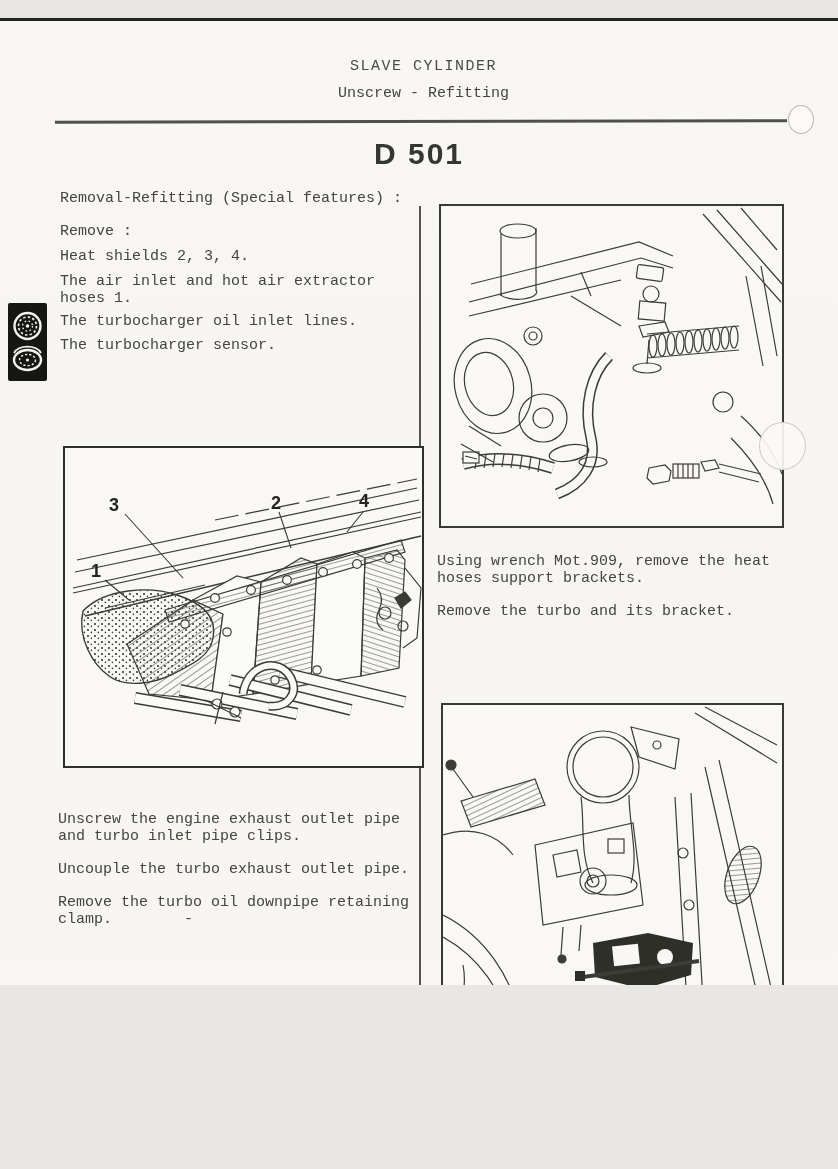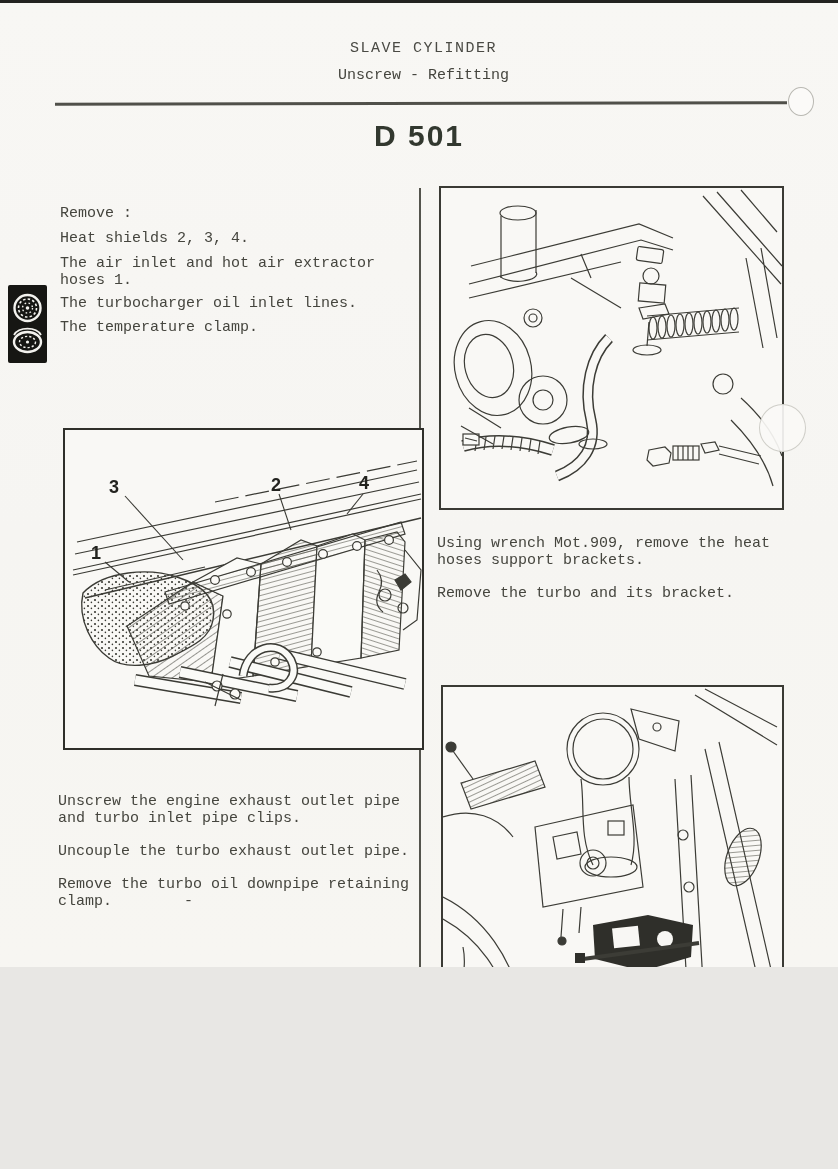--- a/index.html
+++ b/index.html
@@ -8,21 +8,21 @@
     --title-ink:#32382f;
     --rule:#50504a;
     --frame:#3a3a34;
     --sketch:#3b3b35;
     --tab-bg:#161613;
   }
   html,body{margin:0;padding:0;background:#e8e7e4;}
   .page{
     position:relative;
     width:838px;height:967px;
-    margin:0 auto;
+    margin:18px auto;
     background:linear-gradient(180deg,#f8f7f4 0%,#f6f5f2 55%,#f7f6f2 100%);
     overflow:hidden;
     font-family:"Liberation Mono","DejaVu Sans Mono",monospace;
     color:var(--ink);
   }
   .edge{position:absolute;left:0;width:838px;background:#232320;}
   .edge.top{top:0;height:3px;}
   .edge.bottom{top:1164px;height:5px;background:#2e2e2b;}
   .thin-bottom-line{position:absolute;left:8px;top:1160px;width:822px;height:1px;background:#94948e;}
   .tl{
@@ -67,26 +67,27 @@
 
   <div class="edge top"></div>
 
   <div class="tl hdr" style="left:350px;top:40px;">SLAVE CYLINDER</div>
   <div class="tl" style="left:338px;top:67px;">Unscrew - Refitting</div>
   <div class="rule top-rule"></div>
   <div class="hole h1"></div>
 
   <div class="doc-code">D 501</div>
 
+  <div class="tl" style="left:60px;top:172px;">Removal-Refitting (Special features) :</div>
   <div class="tl" style="left:60px;top:205px;">Remove :</div>
   <div class="tl" style="left:60px;top:230px;">Heat shields 2, 3, 4.</div>
   <div class="tl" style="left:60px;top:255px;">The air inlet and hot air extractor</div>
   <div class="tl" style="left:60px;top:272px;">hoses 1.</div>
   <div class="tl" style="left:60px;top:295px;">The turbocharger oil inlet lines.</div>
-  <div class="tl" style="left:60px;top:319px;">The temperature clamp.</div>
+  <div class="tl" style="left:60px;top:319px;">The turbocharger sensor.</div>
 
   <div class="section-tab">
     <svg width="39" height="78" viewBox="0 0 39 78">
       <g stroke="#f3f2ee" fill="none">
         <circle cx="19.5" cy="23" r="13" stroke-width="2.4"></circle>
         <circle cx="19.5" cy="23" r="9" stroke-width="1.6" stroke-dasharray="2.5 2.2"></circle>
         <circle cx="19.5" cy="23" r="5" stroke-width="1.4" stroke-dasharray="1.6 2.4"></circle>
         <circle cx="19.5" cy="23" r="1.8" fill="#f3f2ee" stroke="none"></circle>
       </g>
       <g stroke="#f3f2ee" fill="none">

